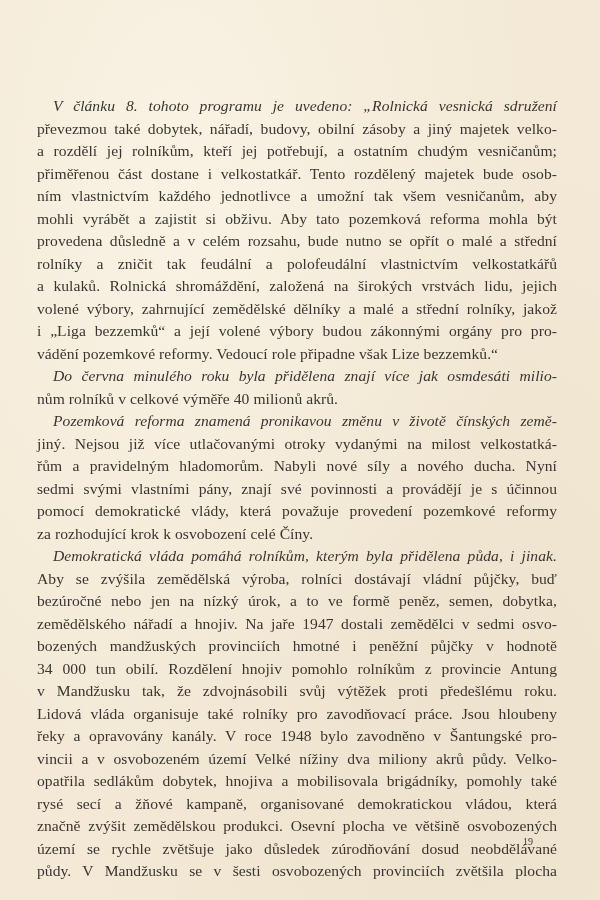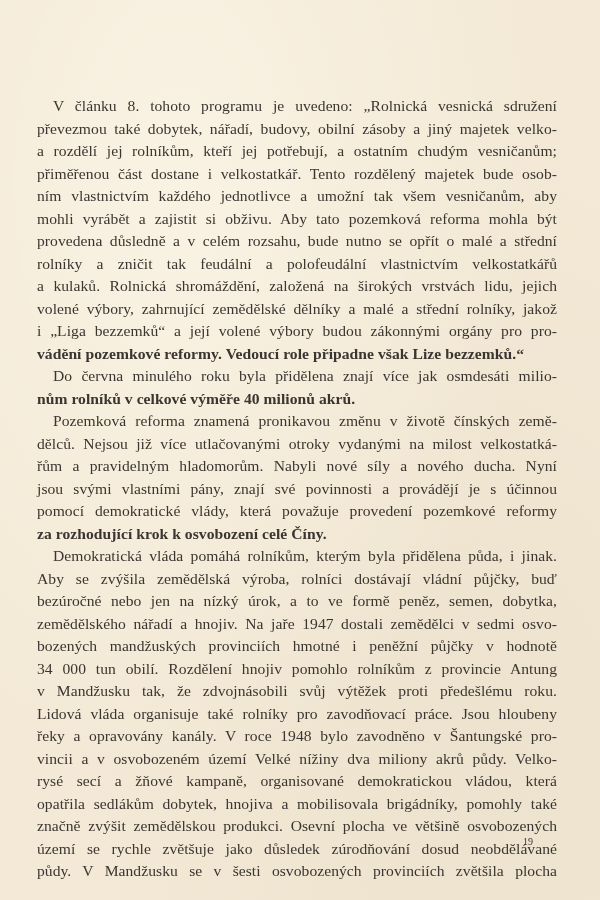--- a/index.html
+++ b/index.html
@@ -35,25 +35,25 @@
       height: 22.5px;
       line-height: 22.5px;
       font-size: 15.6px;
       white-space: nowrap;
       text-align: justify;
       text-align-last: justify;
       letter-spacing: 0.05px;
     }
     .line.last {
       text-align-last: left;
-      font-weight: bold;
     }
     .line.indent {
       padding-left: 16px;
       box-sizing: border-box;
+      font-style: italic;
     }
     .page-number {
       position: absolute;
       left: 523px;
       top: 832px;
       font-size: 10px;
       line-height: 20px;
     }
   </style>
 </head>
@@ -77,40 +77,40 @@
       <span class="line last">vádění pozemkové reformy. Vedoucí role připadne však Lize bezzemků.“</span>
     </div>
 
     <div>
       <span class="line indent">Do června minulého roku byla přidělena znají více jak osmdesáti milio-</span>
       <span class="line last">nům rolníků v celkové výměře 40 milionů akrů.</span>
     </div>
 
     <div>
       <span class="line indent">Pozemková reforma znamená pronikavou změnu v životě čínských země-</span>
-      <span class="line">dělců. Nejsou již více utlačovanými otroky vydanými na milost velkostatká-</span>
+      <span class="line">jiný. Nejsou již více utlačovanými otroky vydanými na milost velkostatká-</span>
       <span class="line">řům a pravidelným hladomorům. Nabyli nové síly a nového ducha. Nyní</span>
-      <span class="line">jsou svými vlastními pány, znají své povinnosti a provádějí je s účinnou</span>
+      <span class="line">sedmi svými vlastními pány, znají své povinnosti a provádějí je s účinnou</span>
       <span class="line">pomocí demokratické vlády, která považuje provedení pozemkové reformy</span>
       <span class="line last">za rozhodující krok k osvobození celé Číny.</span>
     </div>
 
     <div>
       <span class="line indent">Demokratická vláda pomáhá rolníkům, kterým byla přidělena půda, i jinak.</span>
       <span class="line">Aby se zvýšila zemědělská výroba, rolníci dostávají vládní půjčky, buď</span>
       <span class="line">bezúročné nebo jen na nízký úrok, a to ve formě peněz, semen, dobytka,</span>
       <span class="line">zemědělského nářadí a hnojiv.  Na jaře 1947 dostali zemědělci v sedmi osvo-</span>
       <span class="line">bozených mandžuských provinciích hmotné i peněžní půjčky v hodnotě</span>
       <span class="line">34 000 tun obilí.  Rozdělení hnojiv pomohlo rolníkům z provincie Antung</span>
       <span class="line">v Mandžusku tak, že zdvojnásobili svůj výtěžek proti předešlému roku.</span>
       <span class="line">Lidová vláda organisuje také rolníky pro zavodňovací práce.  Jsou hloubeny</span>
       <span class="line">řeky a opravovány kanály.  V roce 1948 bylo zavodněno v Šantungské pro-</span>
       <span class="line">vincii a v osvobozeném území Velké nížiny dva miliony akrů půdy.  Velko-</span>
+      <span class="line">opatřila sedlákům dobytek, hnojiva a mobilisovala brigádníky, pomohly také</span>
       <span class="line">rysé secí a žňové kampaně, organisované demokratickou vládou, která</span>
-      <span class="line">opatřila sedlákům dobytek, hnojiva a mobilisovala brigádníky, pomohly také</span>
       <span class="line">značně zvýšit zemědělskou produkci.  Osevní plocha ve většině osvobozených</span>
       <span class="line">území se rychle zvětšuje jako důsledek zúrodňování dosud neobdělávané</span>
       <span class="line">půdy.  V Mandžusku se v šesti osvobozených provinciích zvětšila plocha</span>
     </div>
 
   </div>
 
   <div class="page-number">19</div>
 </div>
 

